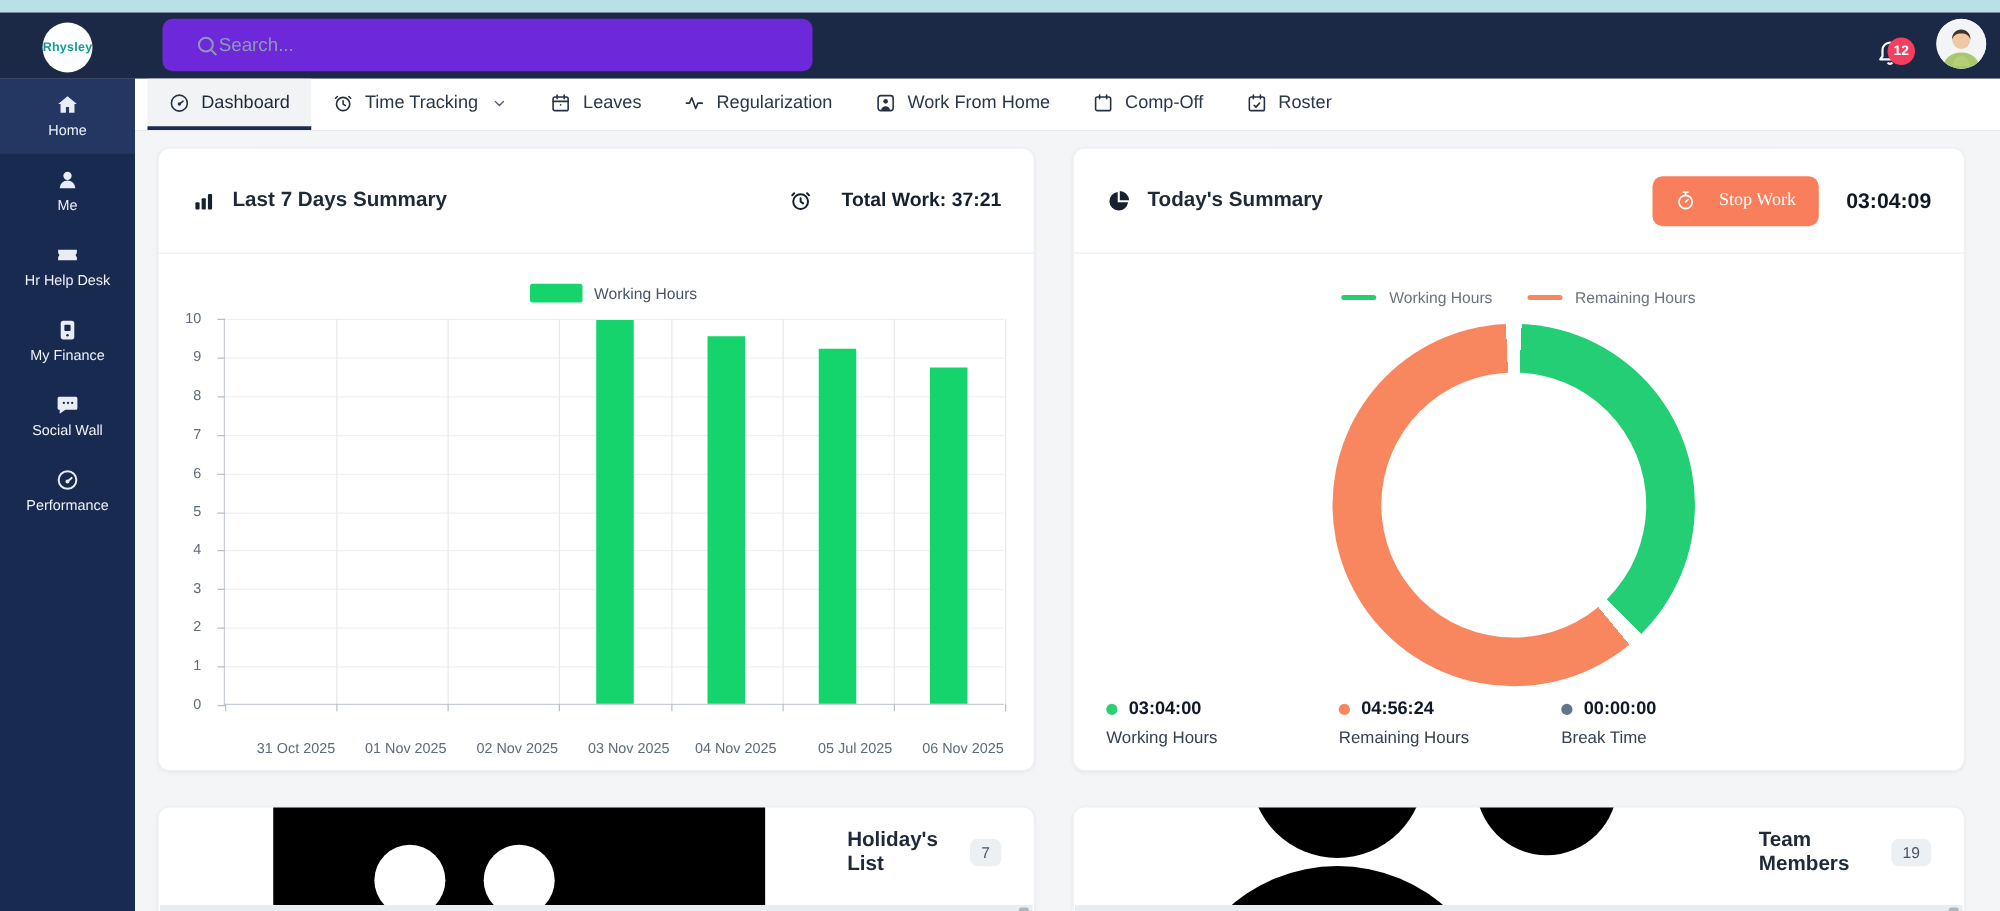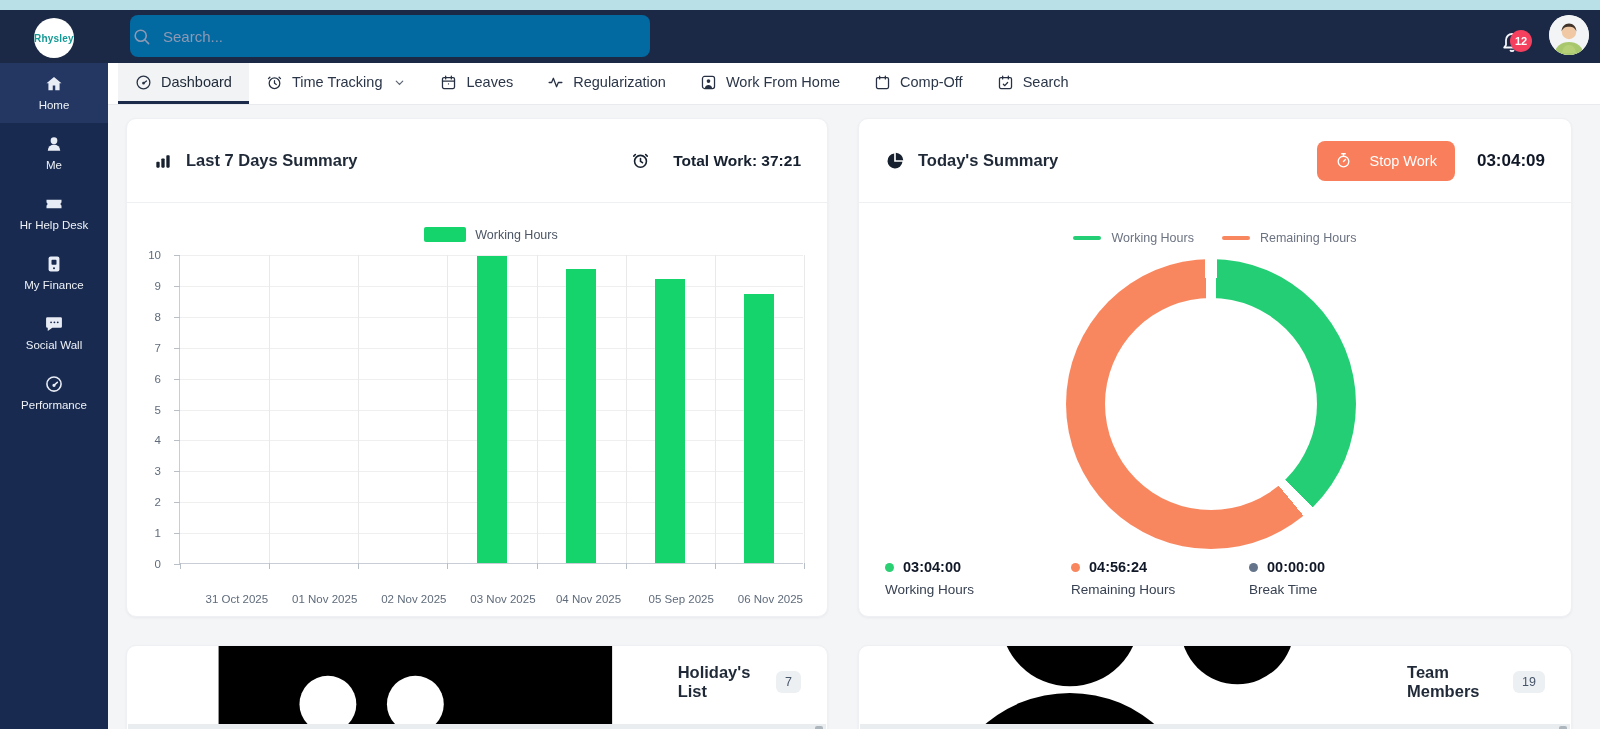--- a/index.html
+++ b/index.html
@@ -4,21 +4,21 @@
 <style>
   * { margin:0; padding:0; box-sizing:border-box; }
   html,body { width:1600px; height:729px; }
   body { position:relative; overflow:hidden; font-family:"Liberation Sans","DejaVu Sans",sans-serif; background:#f4f5f7; }
 
   
   .top-strip { position:absolute; left:0; top:0; width:1600px; height:10px; background:#b9dfe7; }
   .header-bar { position:absolute; left:0; top:10px; width:1600px; height:53px; background:#1c2946; }
   .logo-circle { position:absolute; left:34px; top:8px; width:40px; height:40px; border-radius:50%; background:#ffffff; display:flex; align-items:center; justify-content:center; cursor:pointer; }
   .logo-text { font-size:10px; font-weight:700; color:#149a96; letter-spacing:.2px; }
-  .search-box { position:absolute; left:130px; top:5px; width:520px; height:42px; background:#0369a1; border-radius:8px; display:flex; align-items:center; padding:0 2px; gap:12px; }
+  .search-box { position:absolute; left:130px; top:5px; width:520px; height:42px; background:#6d28d9; border-radius:8px; display:flex; align-items:center; padding:0 26px; }
   .search-box svg { width:19px; height:19px; color:#8e99b3; flex:0 0 auto; }
   .search-input { flex:1; background:transparent; border:0; outline:none; color:#cdd5e4; font-size:15px; font-family:inherit; }
   .search-input::placeholder { color:#8e99b3; }
   .bell-wrap { position:absolute; left:1496px; top:6px; width:46px; height:46px; }
   .bell-wrap .bell { position:absolute; left:4px; top:14px; width:24px; height:24px; color:#f4f6fa; cursor:pointer; }
   .notif-badge { position:absolute; left:14px; top:-2px; min-width:22px; height:22px; border-radius:50%; background:#f43f5e; color:#fff; font-size:11px; font-weight:700; display:flex; align-items:center; justify-content:center;margin-top:16px; }
   .avatar { position:absolute; left:1549px; top:5px; width:40px; height:40px; border-radius:50%; background:#f2f4f6; overflow:hidden; cursor:pointer; }
 
   
   .sidebar { position:absolute; left:0; top:63px; width:108px; height:666px; background:#192a50; }
@@ -62,21 +62,21 @@
   .bar-plot { position:absolute; left:52px; top:136px; width:624px; height:309px; border-left:1px solid #c9ced6; border-bottom:1px solid #c9ced6; }
   .gl-h { position:absolute; left:0; right:0; height:1px; background:#efefef; }
   .gl-v { position:absolute; top:0; bottom:0; width:1px; background:#e9e9e9; }
   .ytm { position:absolute; left:-6px; width:6px; height:1px; background:#b9bfc7; }
   .xtm { position:absolute; bottom:-6px; width:1px; height:6px; background:#b9bfc7; }
   .bar { position:absolute; bottom:0; width:30px; }
   .bar-xaxis { position:absolute; left:52px; top:450px; width:624px; height:22px; }
   .xtick { position:absolute; top:4px; text-align:right; font-size:11.5px; color:#5f6b7a; white-space:nowrap;margin-top:20px; }
 
   
-  .stopwork-btn { margin-left:auto; display:flex; align-items:center; gap:18px; background:#f97e5b; color:#fff; border:0; border-radius:8px; height:40px; padding:0 18px; font-size:14.5px; font-family:Liberation Sans, sans-serif; cursor:pointer; }
+  .stopwork-btn { margin-left:auto; display:flex; align-items:center; gap:18px; background:#f97e5b; color:#fff; border:0; border-radius:8px; height:40px; padding:0 18px; font-size:14.5px; font-family:Liberation Serif, serif; cursor:pointer; }
   .stopwork-btn svg { width:17px; height:17px; }
   .work-timer { margin-left:22px; font-size:17px; font-weight:700; color:#111827; }
   .donut-legend { position:absolute; top:112px; left:0; right:0; display:flex; justify-content:center; align-items:center; gap:28px; }
   .dl-item { display:flex; align-items:center; gap:10px; cursor:pointer; }
   .dl-line { width:28px; height:3.5px; border-radius:2px; }
   .dl-text { font-size:12.5px; color:#6b7280; }
   .donut { position:absolute; left:207px; top:140px; width:290px; height:290px; border-radius:50%; }
   .donut-hole { position:absolute; inset:39px; background:#fff; border-radius:50%; }
   .stat { position:absolute; top:440px; }
   .stat-time { display:flex; align-items:center; gap:9px; font-size:14.5px; font-weight:700; color:#111827; }
@@ -213,21 +213,21 @@
         <path d="M8 3v4M16 3v4"></path>
       </svg>
     <span>Comp-Off</span>
   </div>
   <div class="tab">
     <svg viewBox="0 0 24 24" fill="none" stroke="currentColor" stroke-width="1.8" stroke-linecap="round" stroke-linejoin="round">
         <rect x="3.5" y="5" width="17" height="15.5" rx="2"></rect>
         <path d="M8 3v4M16 3v4"></path>
         <path d="M9 14.5l2 2 4-4.5"></path>
       </svg>
-    <span>Search</span>
+    <span>Roster</span>
   </div>
 </div>
 
 <main class="content">
 
   <section class="card" id="card-last7">
     <div class="card-head">
       <svg class="t-icon" viewBox="0 0 24 24" fill="currentColor">
           <rect x="4" y="13" width="4" height="7" rx="1"></rect>
           <rect x="10" y="9" width="4" height="11" rx="1"></rect>
@@ -302,21 +302,21 @@
         <div class="gl-v" style="left: 624px;"></div>
         <div class="xtm" style="left: 624px;"></div>
         <div class="bar" style="left: 564.429px; height: 268.83px; background: rgb(21, 212, 107);"></div>
       </div>
     <div class="bar-xaxis">
         <div class="xtick" style="left: 0px; width: 89.1429px;">31 Oct 2025</div>
         <div class="xtick" style="left: 89.1429px; width: 89.1429px;">01 Nov 2025</div>
         <div class="xtick" style="left: 178.286px; width: 89.1429px;">02 Nov 2025</div>
         <div class="xtick" style="left: 267.429px; width: 89.1429px;">03 Nov 2025</div>
         <div class="xtick" style="left: 353px; width: 89.1429px;">04 Nov 2025</div>
-        <div class="xtick" style="left: 445.714px; width: 89.1429px;">05 Sep 2025</div>
+        <div class="xtick" style="left: 445.714px; width: 89.1429px;">05 Jul 2025</div>
         <div class="xtick" style="left: 534.857px; width: 89.1429px;">06 Nov 2025</div>
       </div>
   </section>
 
   <section class="card" id="card-today">
     <div class="card-head">
       <svg class="t-icon" viewBox="0 0 24 24" fill="currentColor">
           <path d="M11 3.05A9 9 0 1 0 20.95 13H11Z"></path>
           <path d="M13 2.05V11h8.95A9.5 9.5 0 0 0 13 2.05Z"></path>
         </svg>

